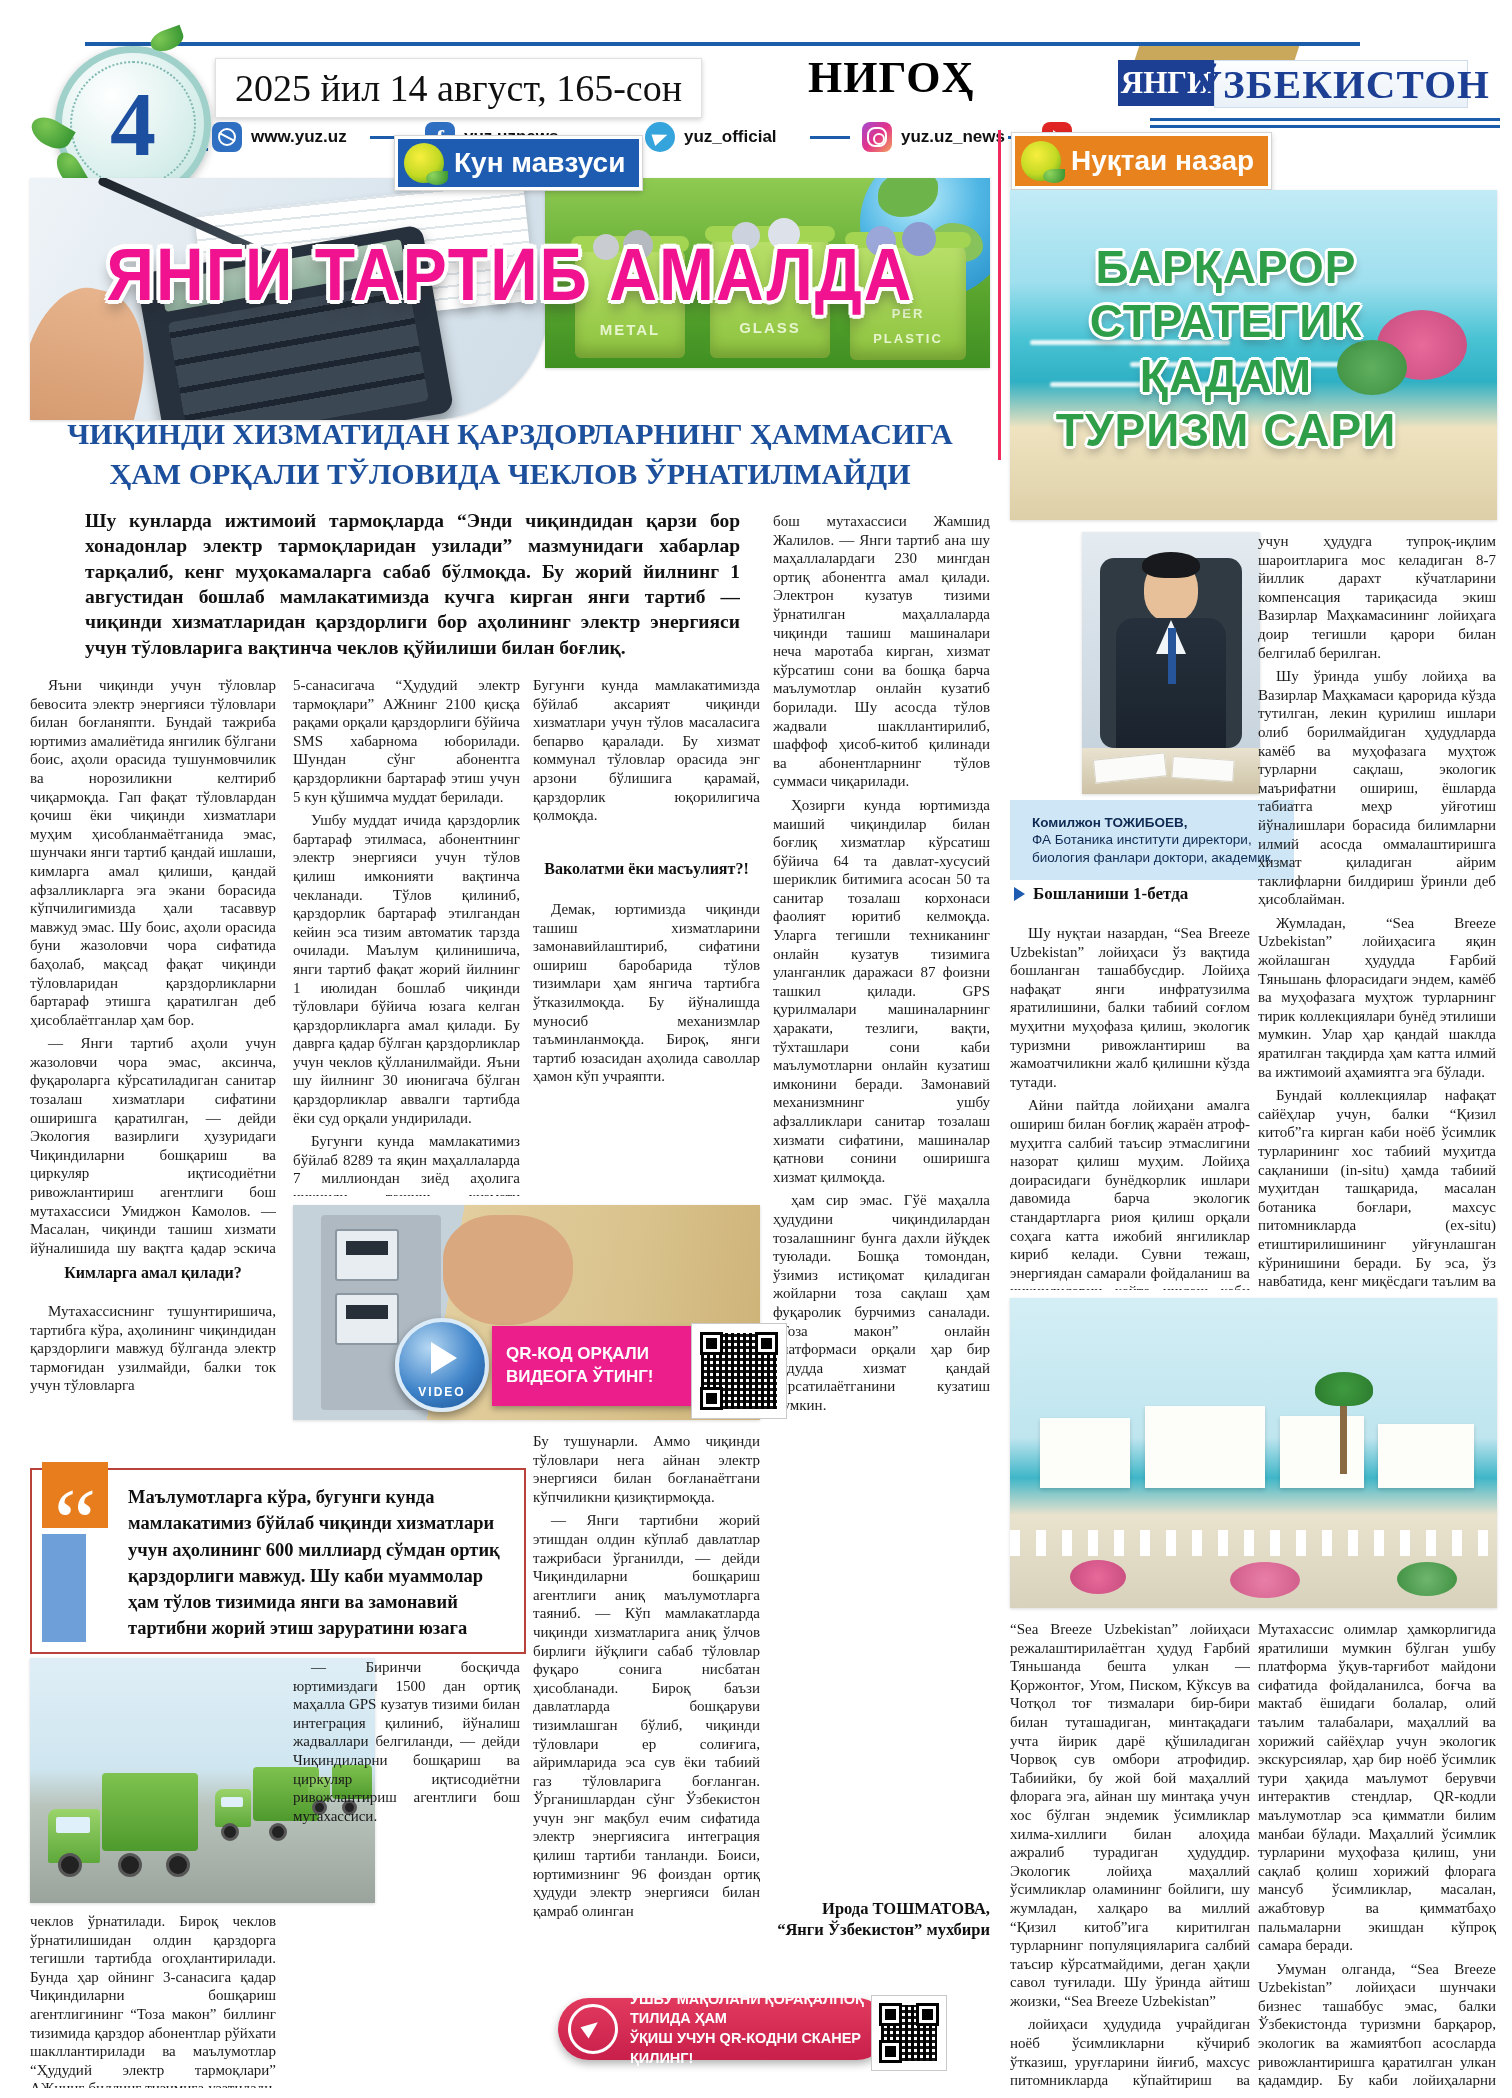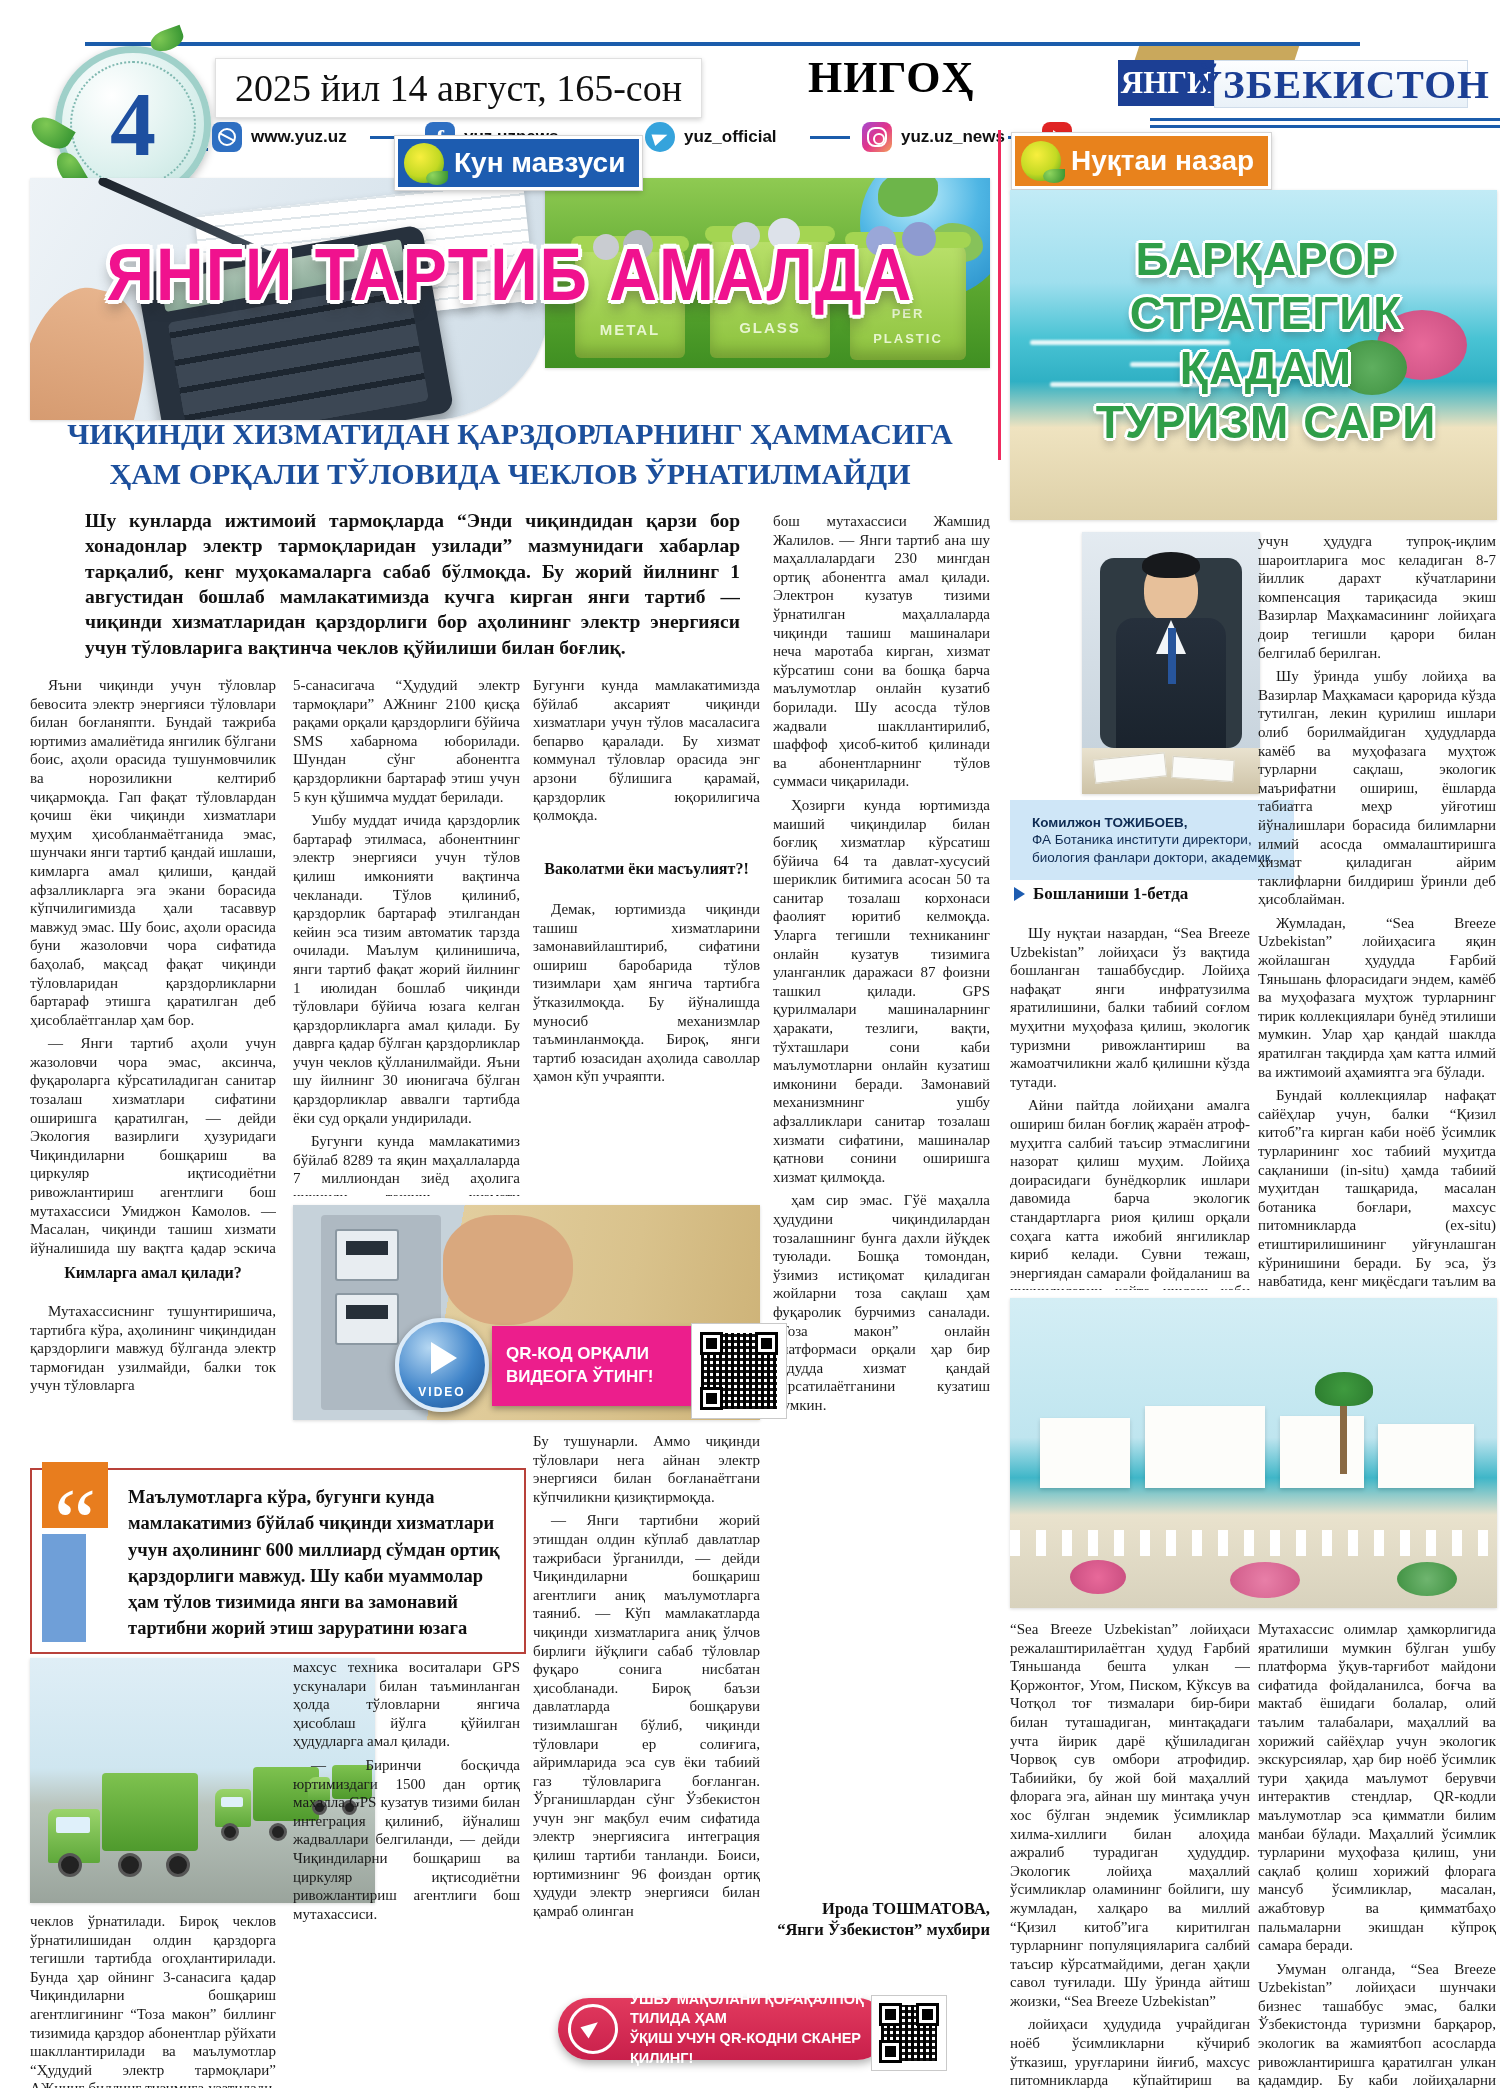--- a/index.html
+++ b/index.html
@@ -317,21 +317,20 @@
       <div class="wheel" style="left:4px;width:9px;height:9px;"></div>
         <div class="wheel" style="left:34px;width:9px;height:9px;"></div>
     </div>
   </div>
 
   <div class="abs col" style="left:30px;top:1912px;width:246px;height:176px;">
     <p class="noind">чеклов ўрнатилади. Бироқ чеклов ўрнатилишидан олдин қарздорга тегишли тартибда огоҳлантирилади. Бунда ҳар ойнинг 3-санасига қадар Чиқиндиларни бошқариш агентлигининг “Тоза макон” биллинг тизимида қарздор абонентлар рўйхати шакллантирилади ва маълумотлар “Ҳудудий электр тармоқлари” АЖнинг биллинг тизимига узатилади. Ана шу рўйхат асосида абонентларга ҳар ойнинг</p>
   </div>
 
   <div class="abs col" style="left:293px;top:1658px;width:227px;height:430px;">
-    <p class="noind">махсус техника воситалари GPS ускуналари билан таъминланган ҳолда тўловларни янгича ҳисоблаш йўлга қўйилган ҳудудларга амал қилади.</p>
     <p>— Биринчи босқичда юртимиздаги 1500 дан ортиқ маҳалла GPS кузатув тизими билан интеграция қилиниб, йўналиш жадваллари белгиланди, — дейди Чиқиндиларни бошқариш ва циркуляр иқтисодиётни ривожлантириш агентлиги бош мутахассиси.</p>
   </div>
 
   <div class="abs byline" style="left:760px;top:1898px;width:230px;">
     <div>Ирода ТОШМАТОВА,</div>
     <div>“Янги Ўзбекистон” мухбири</div>
   </div>
 
   <div class="abs red-banner" style="left:558px;top:1998px;width:302px;height:62px;">
     <span class="rb-circle">
@@ -354,21 +353,21 @@
     <span class="badge-text">Нуқтаи назар</span>
   </div>
 
   <div class="abs photo ph-beach" style="left:1010px;top:190px;width:487px;height:330px;">
     <div class="foam" style="left:20px;top:150px;width:200px;"></div>
     <div class="foam" style="left:120px;top:172px;width:260px;"></div>
     <div class="foam" style="left:40px;top:192px;width:180px;"></div>
     <div class="blob" style="right:30px;top:120px;width:90px;height:70px;background:radial-gradient(circle,#e8699a,#c74b7e);"></div>
     <div class="blob" style="right:90px;top:150px;width:70px;height:55px;background:radial-gradient(circle,#5faf5f,#3d8f3f);"></div>
   </div>
-  <div class="abs headline-green" style="left:1010px;top:232px;width:432px;margin-left:40px;">
+  <div class="abs headline-green" style="left:1010px;top:240px;width:432px;">
     <div>БАРҚАРОР</div>
     <div>СТРАТЕГИК ҚАДАМ</div>
     <div>ТУРИЗМ САРИ</div>
   </div>
 
   <div class="abs photo ph-office" style="left:1082px;top:532px;width:178px;height:262px;">
     <div class="chair" style="left:18px;top:26px;width:142px;height:190px;"></div>
     <div class="head" style="left:62px;top:28px;width:54px;height:62px;"></div>
     <div class="hair" style="left:60px;top:20px;width:58px;height:26px;"></div>
     <div class="suit" style="left:34px;top:86px;width:110px;height:130px;"></div>

